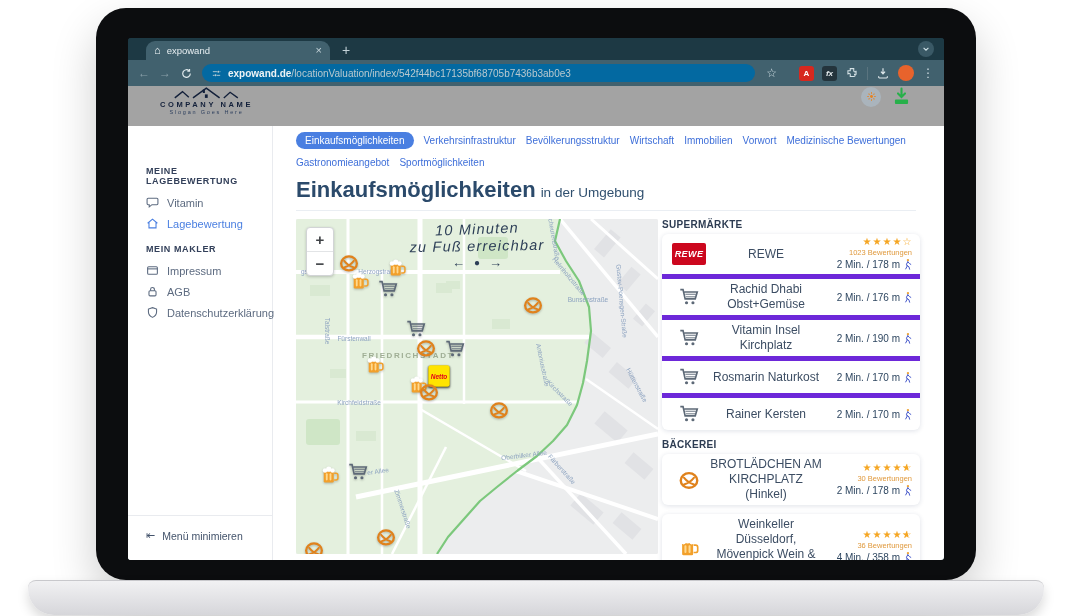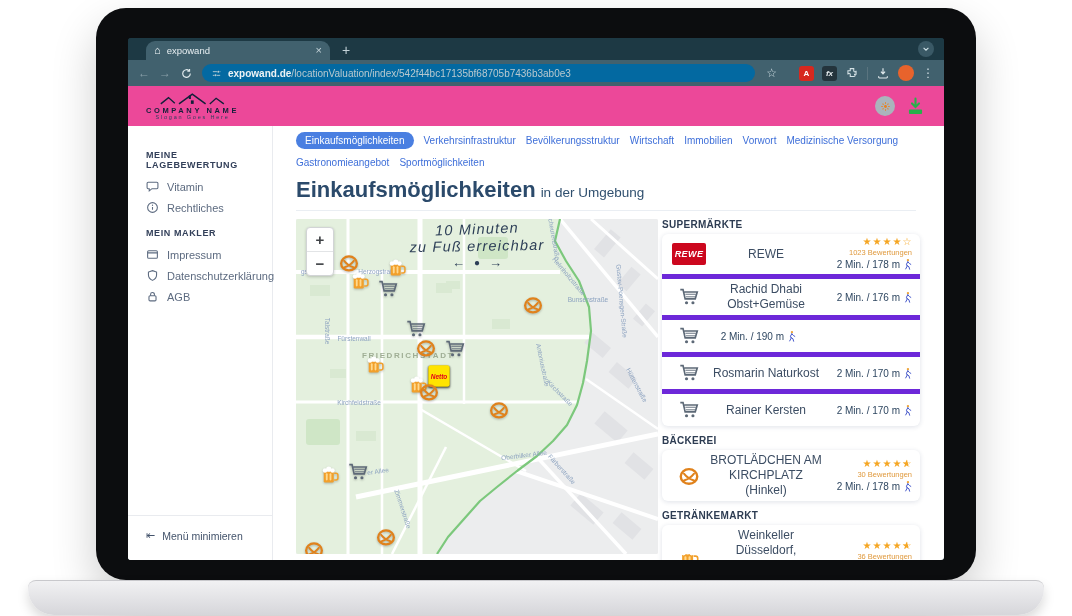--- a/index.html
+++ b/index.html
@@ -31,32 +31,32 @@
   .cicon{font-size:12px;color:#cfdde2;line-height:1;}
   .cicon svg{display:block;width:14px;height:14px;}
   .sq{width:15px;height:15px;border-radius:3px;display:flex;align-items:center;justify-content:center;font-size:8px;font-weight:700;color:#fff;}
   .sq.adobe{background:#d7281f;}
   .sq.fx{background:#24343c;font-style:italic;color:#e8eff1;}
   .vsep{width:1px;height:13px;background:#5a747f;}
   .avatar{width:16px;height:16px;border-radius:50%;background:#e8632c;}
 
   
   .app{flex:1;display:flex;flex-direction:column;background:#fff;overflow:hidden;}
-  .appheader{height:40px;background:#ec4899;display:flex;align-items:center;padding:0 18px;flex:0 0 auto;}
+  .appheader{height:40px;background:#a3a3a3;display:flex;align-items:flex-start;padding:0 32px;flex:0 0 auto;}
   .logo{display:flex;flex-direction:column;align-items:center;line-height:1;}
   .logo svg{display:block;width:76px;height:14px;}
   .logo .lname{font-size:7.5px;letter-spacing:2.6px;color:#13203a;font-weight:700;margin-top:1px;}
   .logo .lslogan{font-size:5.5px;letter-spacing:1.8px;color:#2d3f5e;margin-top:1px;}
   .hdr-right{margin-left:auto;display:flex;align-items:center;gap:10px;}
   .hdr-avatar{width:20px;height:20px;border-radius:50%;background:#aab4bc;display:flex;align-items:center;justify-content:center;}
   .hdr-avatar svg{width:13px;height:13px;}
   .hdr-dl svg{width:21px;height:21px;display:block;}
 
   .appbody{flex:1;display:flex;overflow:hidden;}
-  .sidebar{width:145px;flex:0 0 auto;background:#fff;border-right:1px solid #e9ebef;position:relative;padding-top:14px;box-sizing:border-box;}
+  .sidebar{width:145px;flex:0 0 auto;background:#fff;border-right:1px solid #e9ebef;position:relative;padding-top:30px;box-sizing:border-box;}
   .side-label{font-size:9px;font-weight:700;color:#33405a;letter-spacing:.6px;margin:10px 0 6px 18px;}
   .side-item{display:flex;align-items:center;gap:8px;padding:4px 0 4px 18px;font-size:11px;color:#5d6b80;cursor:pointer;}
   .side-item svg{width:13px;height:13px;flex:0 0 auto;}
   .side-item.active{color:#4a7fe1;}
   .collapse{position:absolute;left:0;right:0;bottom:0;border-top:1px solid #e9ebef;padding:13px 0 18px 18px;font-size:10.5px;color:#43536b;display:flex;align-items:center;gap:7px;}
   .collapse .ci{font-size:11px;}
 
   .content{flex:1;padding:6px 28px 0 23px;overflow:hidden;}
   .ctabs{display:flex;flex-wrap:wrap;column-gap:10px;row-gap:5px;font-size:10px;margin-bottom:6px;max-width:624px;}
   .ctab{color:#3e6fd9;padding:3px 0;cursor:pointer;white-space:nowrap;}
@@ -203,72 +203,70 @@
         <aside class="sidebar" id="sidebar">
           <div class="side-label">MEINE LAGEBEWERTUNG</div>
               <div class="side-item">
                 <span style="display:flex">
                   <svg viewBox="0 0 24 24">
                     <path d="M4 4h16a2 2 0 0 1 2 2v8a2 2 0 0 1-2 2h-9l-5 4v-4H4a2 2 0 0 1-2-2V6a2 2 0 0 1 2-2z" fill="none" stroke="currentColor" stroke-width="2"></path>
                   </svg>
                 </span>
                 <span>Vitamin</span>
               </div>
-              <div class="side-item">
+              <div class="side-item active">
                 <span style="display:flex">
                   <svg viewBox="0 0 24 24">
-                    <circle cx="12" cy="12" r="9" fill="none" stroke="currentColor" stroke-width="2"></circle>
-                    <path d="M12 11v5" stroke="currentColor" stroke-width="2"></path>
-                    <circle cx="12" cy="7.8" r="1.2" fill="currentColor"></circle>
+                    <path d="M3 11.5L12 4l9 7.5M5.5 9.8V20h13V9.8" fill="none" stroke="currentColor" stroke-width="2"></path>
                   </svg>
                 </span>
-                <span>Rechtliches</span>
+                <span>Lagebewertung</span>
               </div>
               <div class="side-label">MEIN MAKLER</div>
               <div class="side-item">
                 <span style="display:flex">
                   <svg viewBox="0 0 24 24">
                     <rect x="3" y="5" width="18" height="14" rx="2" fill="none" stroke="currentColor" stroke-width="2"></rect>
                     <path d="M3 9h18" stroke="currentColor" stroke-width="2"></path>
                   </svg>
                 </span>
                 <span>Impressum</span>
               </div>
               <div class="side-item">
                 <span style="display:flex">
                   <svg viewBox="0 0 24 24">
-                    <path d="M12 3l7.5 2.7v5.3c0 4.8-3 7.9-7.5 10-4.5-2.1-7.5-5.2-7.5-10V5.7z" fill="none" stroke="currentColor" stroke-width="2"></path>
-                  </svg>
-                </span>
-                <span>Datenschutzerklärung</span>
-              </div>
-              <div class="side-item">
-                <span style="display:flex">
-                  <svg viewBox="0 0 24 24">
                     <rect x="5.5" y="10.5" width="13" height="9.5" rx="2" fill="none" stroke="currentColor" stroke-width="2"></rect>
                     <path d="M8.5 10.5V8a3.5 3.5 0 0 1 7 0v2.5" fill="none" stroke="currentColor" stroke-width="2"></path>
                   </svg>
                 </span>
                 <span>AGB</span>
+              </div>
+              <div class="side-item">
+                <span style="display:flex">
+                  <svg viewBox="0 0 24 24">
+                    <path d="M12 3l7.5 2.7v5.3c0 4.8-3 7.9-7.5 10-4.5-2.1-7.5-5.2-7.5-10V5.7z" fill="none" stroke="currentColor" stroke-width="2"></path>
+                  </svg>
+                </span>
+                <span>Datenschutzerklärung</span>
               </div>
               <div class="collapse">
             <span class="ci">⇤</span>
             <span>Menü minimieren</span>
           </div>
         </aside>
 
         <main class="content">
           <nav class="ctabs" id="ctabs">
                 <span class="ctab active">Einkaufsmöglichkeiten</span>
                 <span class="ctab">Verkehrsinfrastruktur</span>
                 <span class="ctab">Bevölkerungsstruktur</span>
                 <span class="ctab">Wirtschaft</span>
                 <span class="ctab">Immobilien</span>
                 <span class="ctab">Vorwort</span>
-                <span class="ctab">Medizinische Versorgung</span>
+                <span class="ctab">Medizinische Bewertungen</span>
                 <span class="ctab">Gastronomieangebot</span>
                 <span class="ctab">Sportmöglichkeiten</span>
               </nav>
           <div class="pagetitle">
             <span class="t1">Einkaufsmöglichkeiten</span><span class="t2">in der Umgebung</span>
           </div>
 
           <div class="contentrow">
 
             <div class="map" id="map">
@@ -536,20 +534,21 @@
                       <span class="row-icon">
                         <span style="display:flex">
                           <svg viewBox="0 0 24 24">
                             <path d="M2.5 4h3l2.3 10h11l2.2-7.5H7" fill="none" stroke="#5d6977" stroke-width="1.8"></path>
                             <path d="M8 9h11.5M8.7 11.8h10" stroke="#5d6977" stroke-width="1"></path>
                             <circle cx="9.3" cy="18.2" r="1.7" fill="#5d6977"></circle>
                             <circle cx="16.3" cy="18.2" r="1.7" fill="#5d6977"></circle>
                           </svg>
                         </span>
                       </span>
+                      <span class="row-name">Vitamin Insel Kirchplatz</span>
                       <span class="row-meta">
                         <span class="meta-distance">
                           <span>2 Min. / 190 m</span>
                           <span style="display:flex">
                             <svg viewBox="0 0 12 16">
                               <circle cx="6.6" cy="2.1" r="1.6" fill="#eda53c"></circle>
                               <path d="M6.4 4.4L4.6 7.6l1.1 2.3-2.1 4M6.4 4.4l2.3 2.4 1.7 1M5.2 9.3l2.7 1.7.9 3.3" fill="none" stroke="#4053c8" stroke-width="1.3" stroke-linecap="round"></path>
                             </svg>
                           </span>
                         </span>
@@ -625,21 +624,20 @@
                           <span style="display:flex">
                             <svg viewBox="0 0 12 16">
                               <circle cx="6.6" cy="2.1" r="1.6" fill="#eda53c"></circle>
                               <path d="M6.4 4.4L4.6 7.6l1.1 2.3-2.1 4M6.4 4.4l2.3 2.4 1.7 1M5.2 9.3l2.7 1.7.9 3.3" fill="none" stroke="#4053c8" stroke-width="1.3" stroke-linecap="round"></path>
                             </svg>
                           </span>
                         </span>
                       </span>
                     </div>
                   </div>
-                  <div class="panel-title">GETRÄNKEMARKT</div>
                   <div class="card">
                     <div class="row">
                       <span class="row-icon">
                         <span style="display:flex">
                           <svg viewBox="0 0 24 24">
                             <path d="M17 10h2.2a2.3 2.3 0 0 1 2.3 2.3v3.4a2.3 2.3 0 0 1-2.3 2.3H17" fill="none" stroke="#f2a02b" stroke-width="1.8"></path>
                             <rect x="4.5" y="7.5" width="12" height="13.5" rx="1.5" fill="#f2a02b"></rect>
                             <rect x="7" y="10" width="2.2" height="8.5" rx="1" fill="#ffd98f"></rect>
                             <rect x="11.5" y="10" width="2.2" height="8.5" rx="1" fill="#ffd98f"></rect>
                             <circle cx="6" cy="6.5" r="2.7" fill="#fff"></circle>

